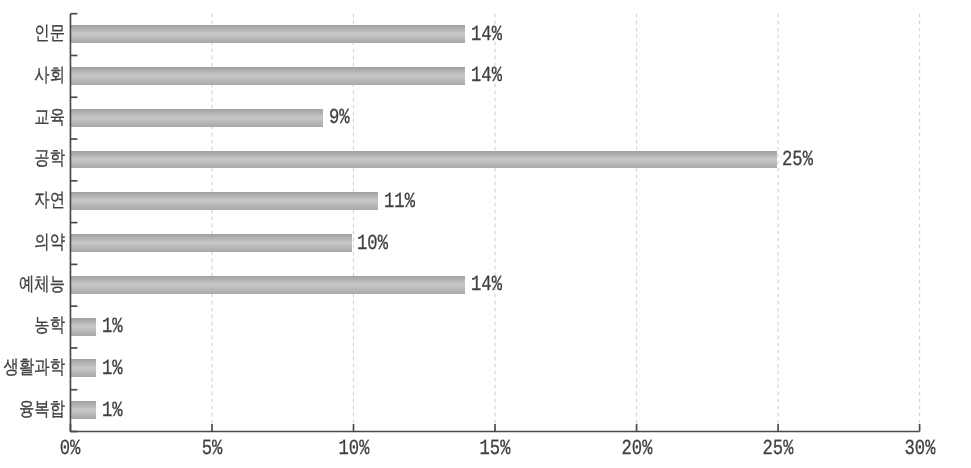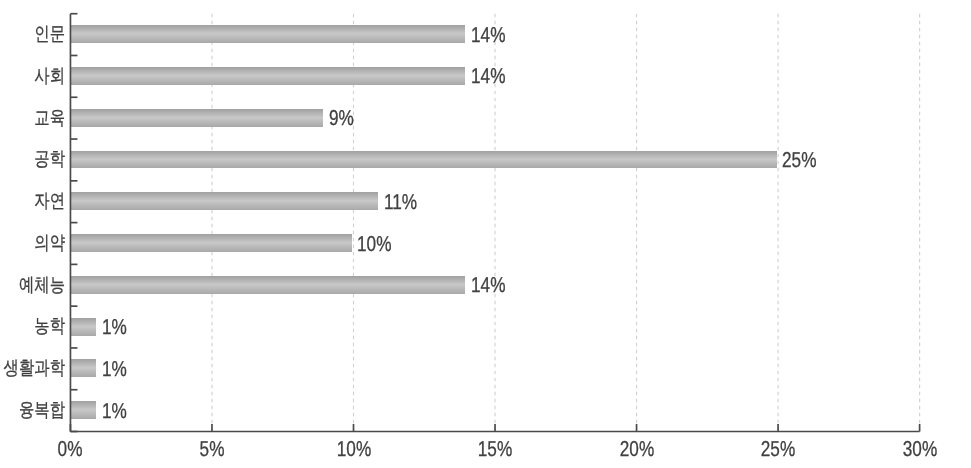--- a/index.html
+++ b/index.html
@@ -28,20 +28,21 @@
     width: 971px;
     height: 468px;
     pointer-events: none;
   }
   #bars-layer, #labels-layer {
     position: absolute;
     left: 0;
     top: 0;
     width: 971px;
     height: 468px;
+    font-family: Liberation Mono, monospace;
   }
   .cat-label {
     position: absolute;
     white-space: nowrap;
     color: #404040;
     -webkit-text-stroke: 0.30px #404040;
     font-size: 19px;
     line-height: 19px;
     transform: scaleX(0.808) translateZ(0);
     transform-origin: 100% 50%;

